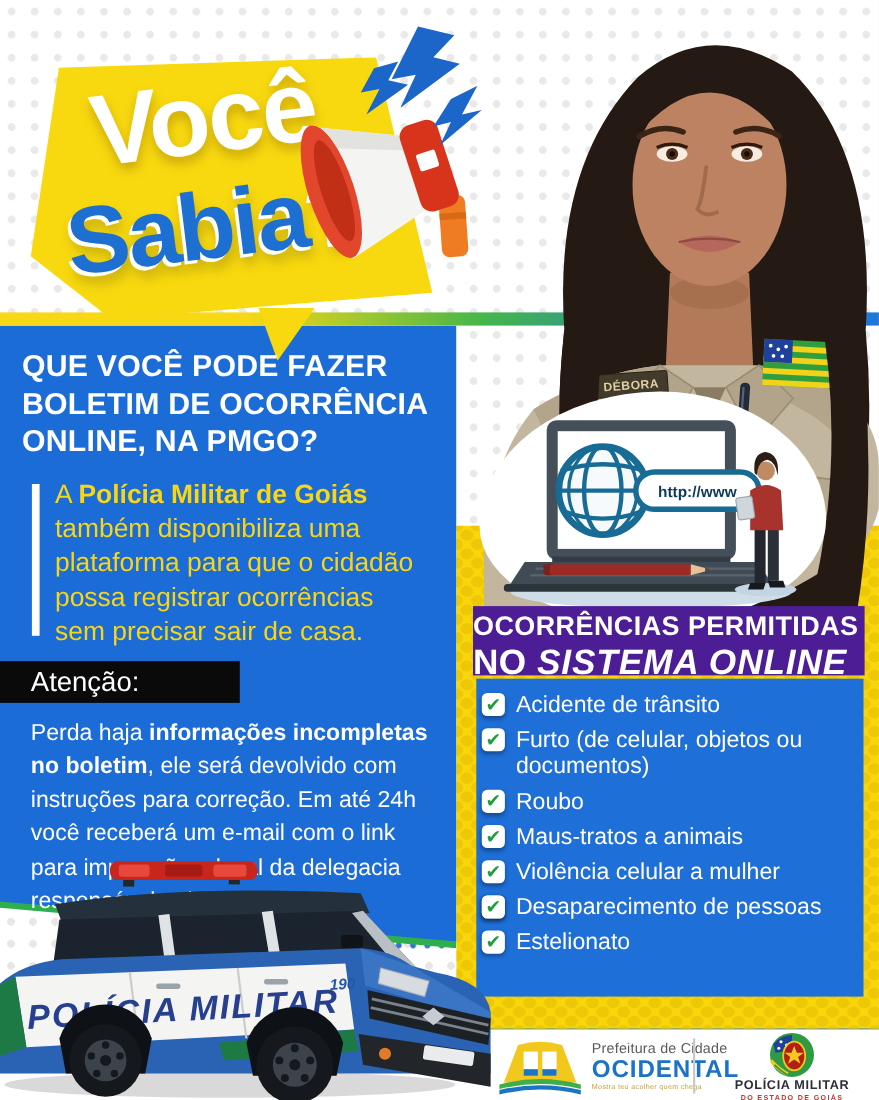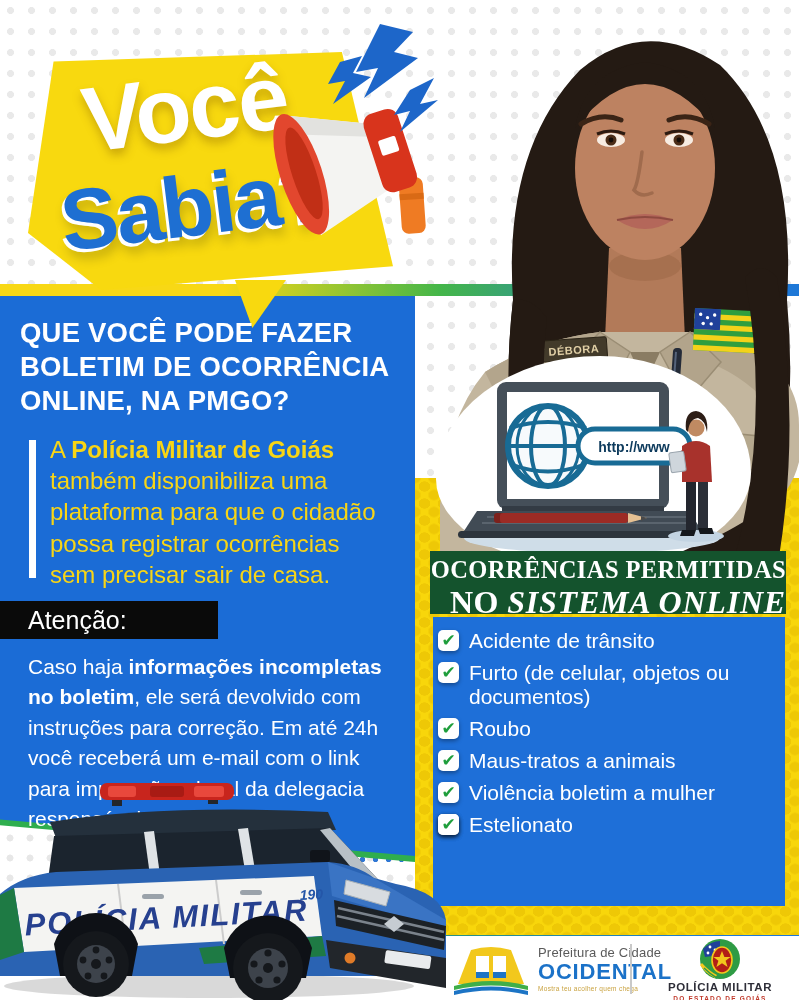--- a/index.html
+++ b/index.html
@@ -59,22 +59,22 @@
   .attention-text{left:28px;top:652px;width:374px;z-index:6;color:#ffffff;
     font-size:21px;line-height:1.45;}
   .attention-text b{font-weight:bold;}
 
   
   .yellow-panel{left:415px;top:478px;width:384px;height:457px;z-index:3;
     background-color:#f8d60b;
     background-image:radial-gradient(#eec806 5.5px,rgba(0,0,0,0) 6px),
                      radial-gradient(#eec806 5.5px,rgba(0,0,0,0) 6px);
     background-size:19px 17px;background-position:0 0,9.5px 8.5px;}
-  .list-header{left:430px;top:551px;width:356px;height:63px;background:#14532d;z-index:8;
-    color:#ffffff;text-align:right;padding-top:6px;box-sizing:border-box;font-family:Liberation Serif, serif;}
+  .list-header{left:430px;top:551px;width:356px;height:63px;background:#4c1d95;z-index:8;
+    color:#ffffff;text-align:left;padding-top:6px;box-sizing:border-box;}
   .list-header .l1{font-size:24.5px;font-weight:bold;letter-spacing:.4px;line-height:1.1;}
   .list-header .l2{font-size:32px;font-weight:bold;letter-spacing:.4px;line-height:1.15;}
   .list-header .em{font-style:italic;letter-spacing:.8px;}
   .list-box{left:433px;top:617px;width:352px;height:289px;background:#1e6fd8;z-index:8;
     box-sizing:border-box;padding:12px 8px 8px 34px;}
   .list-box ul{list-style:none;margin:0;padding:0;}
   .list-box li{position:relative;color:#ffffff;font-size:21px;line-height:1.12;
     margin-bottom:8.5px;padding-left:2px;}
   .checkbox{position:absolute;left:-29px;top:1px;width:21px;height:21px;background:#ffffff;
     border-radius:5px;box-shadow:0 2px 4px rgba(0,0,0,.35);
@@ -195,21 +195,21 @@
   </svg>
 
   <div class="abs yellow-panel"></div>
 
   <div class="abs green-under"></div>
   <div class="abs blue-left"></div>
   <div class="abs headline">QUE VOCÊ PODE FAZER BOLETIM DE OCORRÊNCIA ONLINE, NA PMGO?</div>
   <div class="abs intro-bar"></div>
   <div class="abs intro"><span>A </span><b>Polícia Militar de Goiás</b><span> também disponibiliza uma plataforma para que o cidadão possa registrar ocorrências sem precisar sair de casa.</span></div>
   <div class="abs attention-box">Atenção:</div>
-  <div class="abs attention-text"><span>Caso haja </span><b>informações incompletas no boletim</b><span>, ele será devolvido com instruções para correção. Em até 24h você receberá um e-mail com o link para impressão e local da delegacia responsável pelo caso.</span></div>
+  <div class="abs attention-text"><span>Perda haja </span><b>informações incompletas no boletim</b><span>, ele será devolvido com instruções para correção. Em até 24h você receberá um e-mail com o link para impressão e local da delegacia responsável pelo caso.</span></div>
 
   <div class="abs blob"></div>
   <svg class="abs laptop" width="302" height="200" viewBox="0 0 302 200">
     <ellipse cx="150" cy="172" rx="128" ry="15" fill="#cfdde8"></ellipse>
     <rect x="55" y="16" width="172" height="127" rx="9" fill="#454f59"></rect>
     <rect x="65" y="26" width="152" height="107" fill="#ffffff"></rect>
     <g>
       <circle cx="106" cy="80" r="40" fill="#f7fafc" stroke="#186b95" stroke-width="6"></circle>
       <ellipse cx="106" cy="80" rx="17" ry="40" fill="none" stroke="#186b95" stroke-width="4"></ellipse>
       <ellipse cx="106" cy="80" rx="31" ry="40" fill="none" stroke="#186b95" stroke-width="3"></ellipse>
@@ -249,23 +249,23 @@
   <div class="abs list-header">
     <div class="l1">OCORRÊNCIAS PERMITIDAS</div>
     <div class="l2"><span>NO </span><span class="em">SISTEMA ONLINE</span></div>
   </div>
   <div class="abs list-box">
     <ul>
       <li><span class="checkbox">✔</span><span>Acidente de trânsito</span></li>
       <li><span class="checkbox">✔</span><span>Furto (de celular, objetos ou documentos)</span></li>
       <li><span class="checkbox">✔</span><span>Roubo</span></li>
       <li><span class="checkbox">✔</span><span>Maus-tratos a animais</span></li>
-      <li><span class="checkbox">✔</span><span>Violência boletim a mulher</span></li>
+      <li><span class="checkbox">✔</span><span>Violência celular a mulher</span></li>
       <li><span class="checkbox">✔</span></li>
-      <li><span class="checkbox">✔</span></li>
+      <li><span class="checkbox">✔</span><span>Desaparecimento de pessoas</span></li>
       <li><span class="checkbox">✔</span><span>Estelionato</span></li>
     </ul>
   </div>
 
   <svg class="abs car" width="455" height="222" viewBox="0 0 455 222">
     <ellipse cx="215" cy="208" rx="205" ry="12" fill="rgba(0,0,0,0.15)"></ellipse>
     <g>
       <rect x="118" y="20" width="10" height="8" fill="#23262b"></rect>
       <rect x="214" y="18" width="10" height="8" fill="#23262b"></rect>
       <rect x="106" y="5" width="134" height="17" rx="7" fill="#c8251d"></rect>

